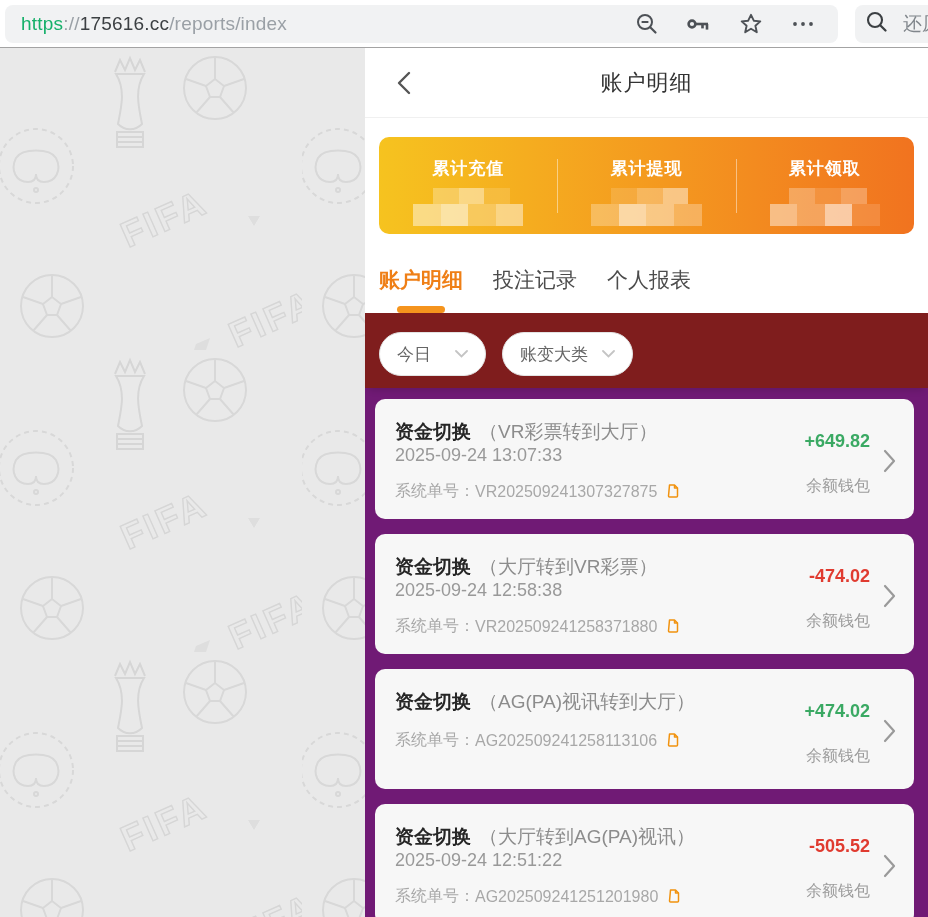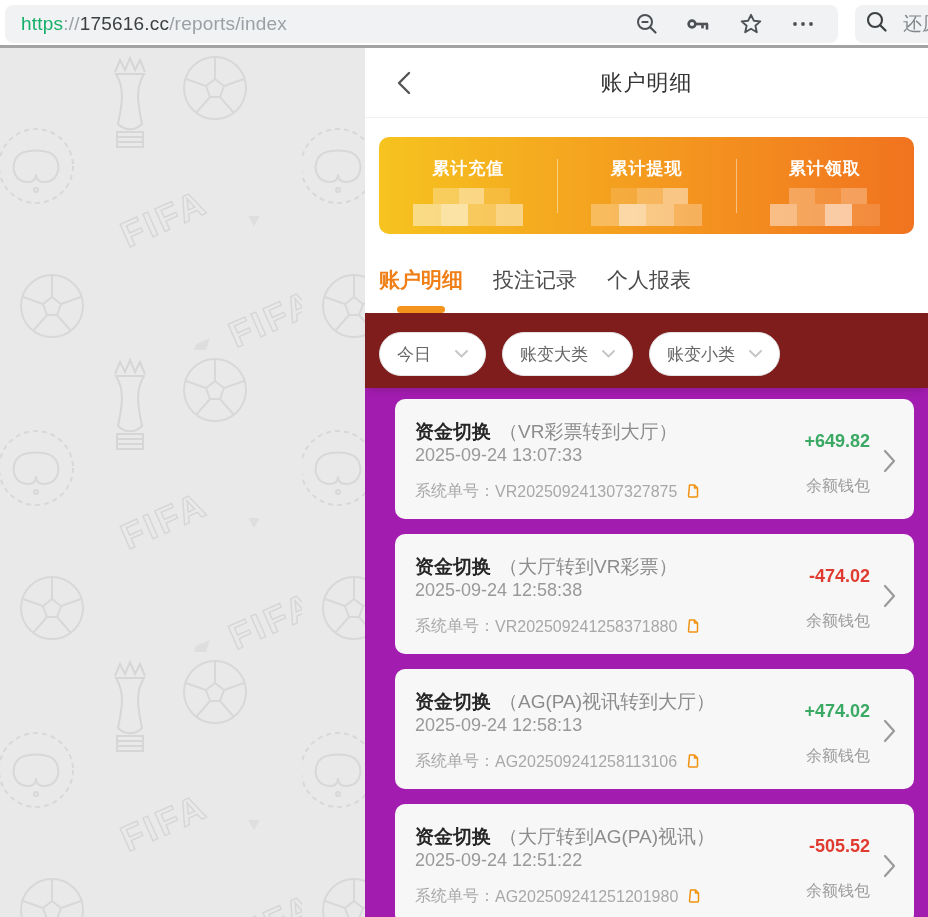--- a/index.html
+++ b/index.html
@@ -1,21 +1,21 @@
 <!DOCTYPE html>
 <html><head>
 <meta charset="utf-8">
 <style>
   * { margin:0; padding:0; box-sizing:border-box; }
   html,body { width:928px; height:917px; overflow:hidden;
     font-family:"Liberation Sans","DejaVu Sans",sans-serif; background:#fff; }
 
   
   .browser-bar { position:relative; width:928px; height:48px; background:#fff;
-    border-bottom:3px solid #a3a3a3; }
+    border-bottom:1px solid #a3a3a3; }
   .url-pill { position:absolute; left:5px; top:5px; width:833px; height:38px;
     background:#f1f2f3; border-radius:8px; display:flex; align-items:center;
     padding:0 16px; }
   .url-text { font-size:19px; letter-spacing:.2px; white-space:nowrap; }
   .u-scheme { color:#16b06a; }
   .u-sep, .u-path { color:#9aa0a6; }
   .u-host { color:#3c4043; }
   .bar-icons { margin-left:auto; display:flex; align-items:center; gap:27px; padding-right:6px; }
   .bar-icons svg { display:block; }
   .search-pill { position:absolute; left:855px; top:5px; width:90px; height:38px;
@@ -62,21 +62,21 @@
   
   .filters-row { flex:none; display:flex; gap:16px; padding:19px 14px 12px 14px;
     box-shadow:0 6px 7px -4px rgba(0,0,0,.14); position:relative; z-index:2; background:#7f1d1d; }
   .filter-pill { height:44px; border:1px solid #e3e3e3; border-radius:22px; background:#fff;
     display:flex; align-items:center; justify-content:space-between; padding:0 17px; cursor:pointer; }
   .filter-pill .f-label { font-size:17px; color:#666; }
   .filter-pill svg { margin-left:24px; display:block; }
   .filter-pill.wide svg { margin-left:14px; }
 
   
-  .txn-list { flex:1; overflow:hidden; padding:11px 14px 0 30px; background:#a21caf; }
+  .txn-list { flex:1; overflow:hidden; padding:11px 14px 0 10px; background:#701a75; }
   .txn-card { position:relative; height:120px; border-radius:10px; background:#f7f7f7;
     margin-bottom:15px; padding:20px 44px 0 20px; display:flex; cursor:pointer; }
   .txn-left { flex:1; min-width:0; }
   .txn-title { white-space:nowrap; }
   .txn-type { font-size:19px; font-weight:bold; color:#262626; margin-right:8px; }
   .txn-detail { font-size:19px; color:#8c8c8c; }
   .txn-date { font-size:18px; color:#999; }
   .txn-order { margin-top:15px; font-size:16px; color:#a8a8a8; display:flex; align-items:center;text-align:center; }
   .copy-icon { margin-left:7px; display:flex; cursor:pointer; }
   .txn-right { width:110px; text-align:right; padding-top:12px; flex:none; }
@@ -254,26 +254,20 @@
         <svg width="13" height="8" viewBox="0 0 13 8">
             <polyline points="1,1 6.5,6.5 12,1" fill="none" stroke="#c4c4c4" stroke-width="1.8" stroke-linecap="round"></polyline>
           </svg>
       </div>
       <div class="filter-pill wide">
         <span class="f-label">账变大类</span>
         <svg width="13" height="8" viewBox="0 0 13 8">
             <polyline points="1,1 6.5,6.5 12,1" fill="none" stroke="#c4c4c4" stroke-width="1.8" stroke-linecap="round"></polyline>
           </svg>
       </div>
-      <div class="filter-pill wide">
-        <span class="f-label">账变小类</span>
-        <svg width="13" height="8" viewBox="0 0 13 8">
-            <polyline points="1,1 6.5,6.5 12,1" fill="none" stroke="#c4c4c4" stroke-width="1.8" stroke-linecap="round"></polyline>
-          </svg>
-      </div>
     </div>
 
     <div class="txn-list">
   <div class="txn-card">
     <div class="txn-left">
       <div class="txn-title">
         <span class="txn-type">资金切换</span><span class="txn-detail">（VR彩票转到大厅）</span>
       </div>
       <div class="txn-date">2025-09-24 13:07:33</div>
       <div class="txn-order">
@@ -324,21 +318,20 @@
               <polyline points="2,2 11,12 2,22" fill="none" stroke="#9a9a9a" stroke-width="2.2" stroke-linecap="round" stroke-linejoin="round"></polyline>
             </svg>
     </span>
   </div>
 
   <div class="txn-card">
     <div class="txn-left">
       <div class="txn-title">
         <span class="txn-type">资金切换</span><span class="txn-detail">（AG(PA)视讯转到大厅）</span>
       </div>
-      <div class="txn-date">2025-09-24 12:58:13</div>
       <div class="txn-order">
         <span>系统单号：</span>
         <span>AG202509241258113106</span>
         <span class="copy-icon">
           <svg width="16" height="17" viewBox="0 0 16 17">
                   <path d="M5.5,2 h5 l3,3 v8 a1,1 0 0 1 -1,1 h-7 a1,1 0 0 1 -1,-1 z" fill="none" stroke="#f1920e" stroke-width="1.5" stroke-linejoin="round"></path>
                   <path d="M10.5,2 v3 h3" fill="none" stroke="#f1920e" stroke-width="1.5" stroke-linejoin="round"></path>
                 </svg>
         </span>
       </div>

